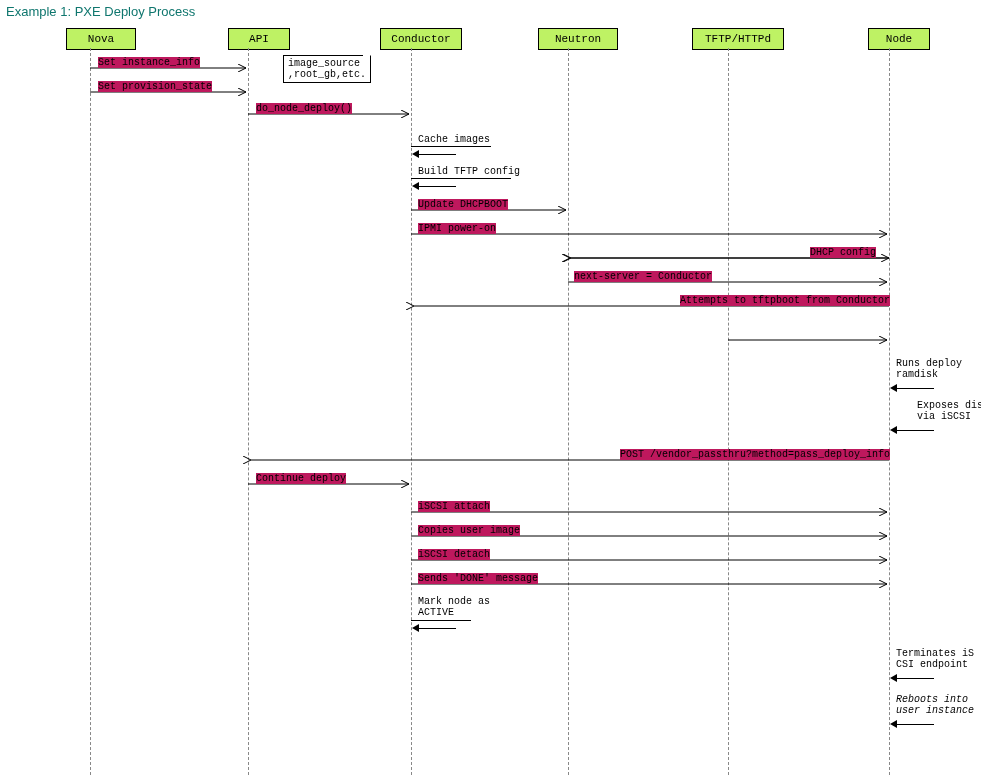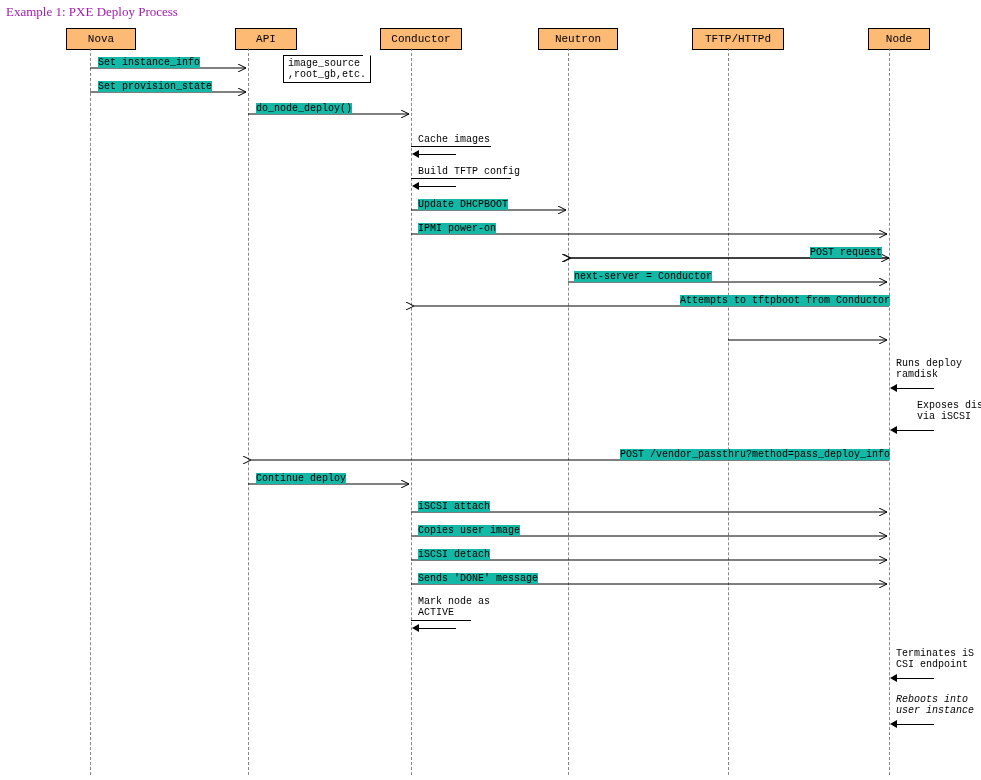--- a/index.html
+++ b/index.html
@@ -12,29 +12,29 @@
   }
   .canvas {
     position: relative;
     width: 981px;
     height: 780px;
   }
   .title {
     position: absolute;
     left: 6px;
     top: 4px;
-    color: #a21caf;
-    font-family: Liberation Serif, serif;
+    color: #0f766e;
+    font-family: Liberation Sans, sans-serif;
     font-size: 13px;
   }
   .participant {
     position: absolute;
     top: 28px;
     border: 1px solid #000;
-    background: #fdba74;
+    background: #bef264;
     padding: 4px 10px;
     text-align: center;
     white-space: nowrap;
     font-size: 11px;
   }
   .lifeline {
     position: absolute;
     border-left: 1px dashed #888;
     top: 48px;
     bottom: 5px;
@@ -66,21 +66,21 @@
     width: 0;
     height: 0;
     border-top: 9px solid #000;
     border-right: 9px solid transparent;
     z-index: -1;
   }
   .msg-label {
     position: absolute;
     font-size: 10px;
     white-space: nowrap;
-    background: #14b8a6;
+    background: #be185d;
   }
   .self-label {
     position: absolute;
     font-size: 10px;
     line-height: 11px;
     white-space: nowrap;
     background: #fff;
   }
   .self-bar {
     position: absolute;
@@ -105,21 +105,21 @@
   }
 </style>
 </head>
 <body>
 
 <div class="canvas">
 
   <div class="title">Example 1: PXE Deploy Process</div>
 
   <div class="participant" style="left:66px;width:48px;">Nova</div>
-  <div class="participant" style="left:235px;width:40px;">API</div>
+  <div class="participant" style="left:228px;width:40px;">API</div>
   <div class="participant" style="left:380px;width:60px;">Conductor</div>
   <div class="participant" style="left:538px;width:58px;">Neutron</div>
   <div class="participant" style="left:692px;width:70px;">TFTP/HTTPd</div>
   <div class="participant" style="left:868px;width:40px;">Node</div>
 
   <div class="lifeline" style="left:90px;"></div>
   <div class="lifeline" style="left:248px;"></div>
   <div class="lifeline" style="left:411px;"></div>
   <div class="lifeline" style="left:568px;"></div>
   <div class="lifeline" style="left:728px;"></div>
@@ -181,21 +181,21 @@
   <div class="self-bar" style="left:416px;top:154px;width:40px;"></div>
   <div class="self-arrowhead" style="left:412px;top:150px;"></div>
 
   <div class="self-label" style="left:418px;top:166px;">Build TFTP config</div>
   <div class="self-bar" style="left:411px;top:178px;width:100px;"></div>
   <div class="self-bar" style="left:416px;top:186px;width:40px;"></div>
   <div class="self-arrowhead" style="left:412px;top:182px;"></div>
 
   <div class="msg-label" style="left:418px;top:199px;">Update DHCPBOOT</div>
   <div class="msg-label" style="left:418px;top:223px;">IPMI power-on</div>
-  <div class="msg-label" style="left:810px;top:247px;">POST request</div>
+  <div class="msg-label" style="left:810px;top:247px;">DHCP config</div>
   <div class="msg-label" style="left:574px;top:271px;">next-server = Conductor</div>
   <div class="msg-label" style="left:680px;top:295px;">Attempts to tftpboot from Conductor</div>
 
   <div class="self-label" style="left:896px;top:358px;white-space:pre;">Runs deploy
 ramdisk</div>
   <div class="self-bar" style="left:894px;top:388px;width:40px;"></div>
   <div class="self-arrowhead" style="left:890px;top:384px;"></div>
 
   <div class="self-label" style="left:896px;top:400px;white-space:pre;margin-left:21px;">Exposes disks
 via iSCSI</div>

